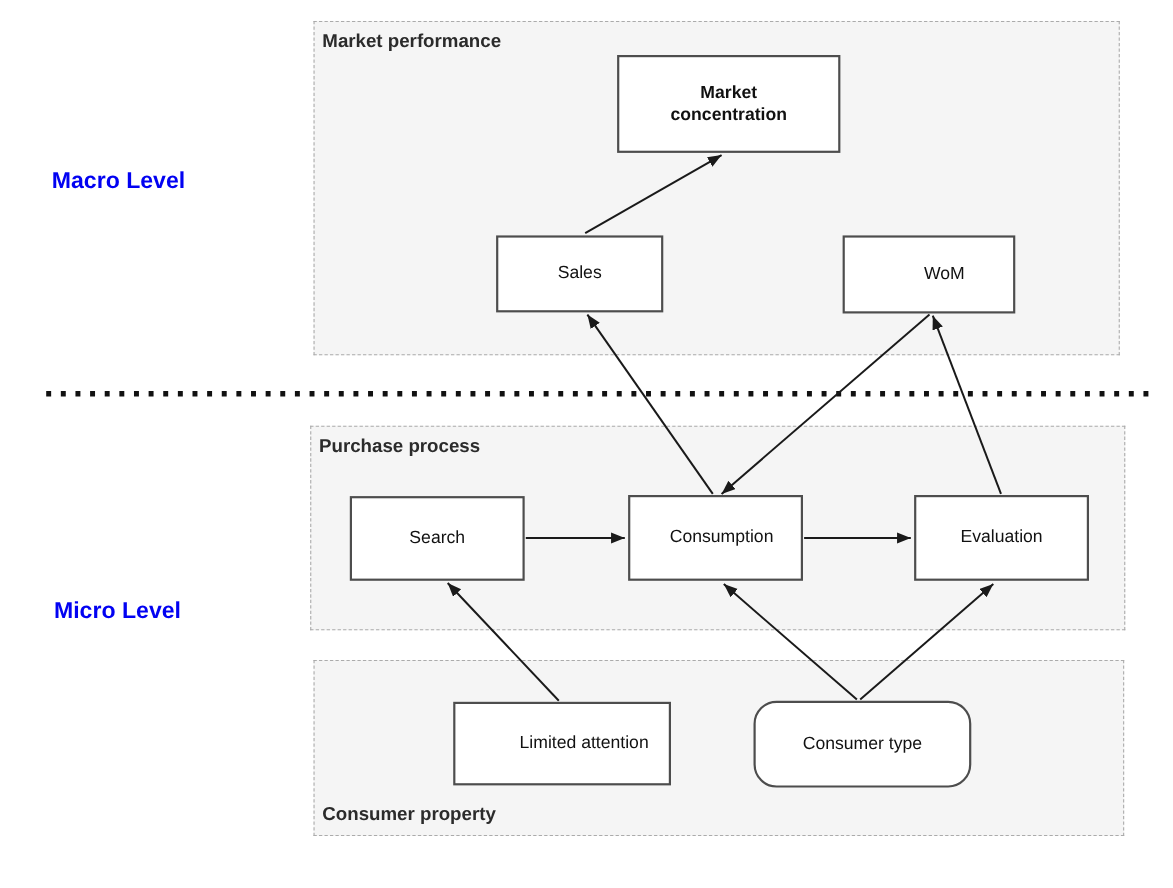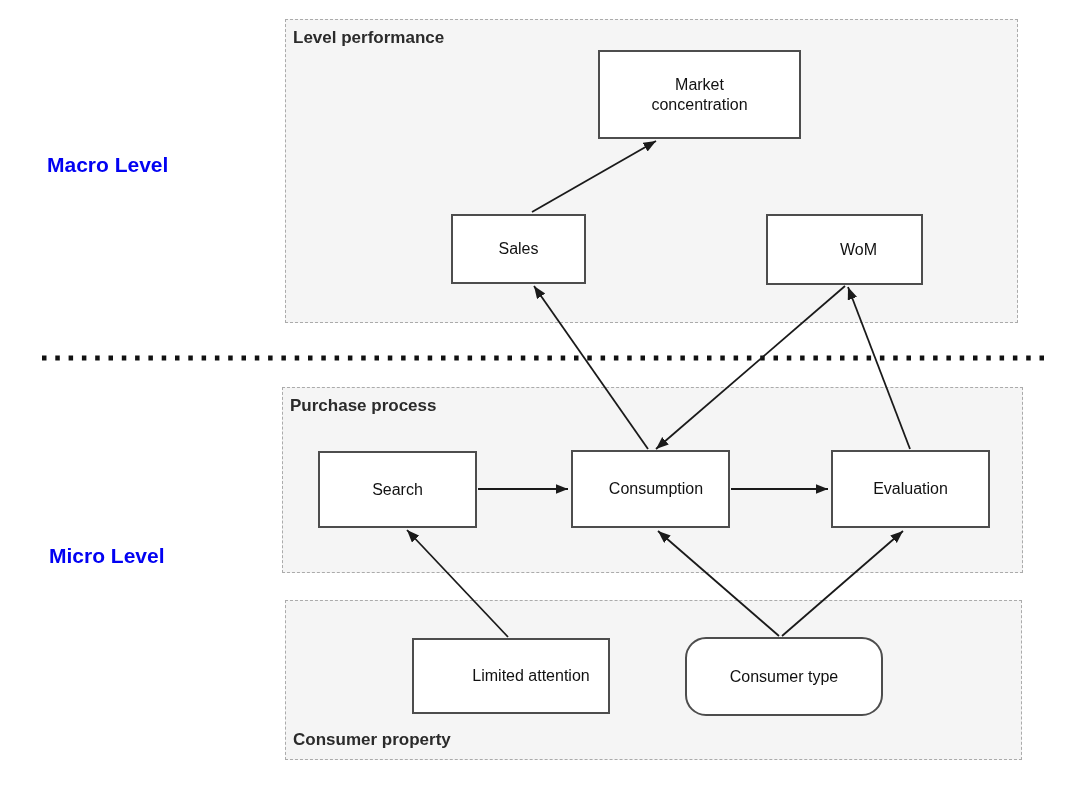--- a/index.html
+++ b/index.html
@@ -73,25 +73,25 @@
     border: 2px solid var(--node-border);
     display: flex;
     align-items: center;
     justify-content: center;
     text-align: center;
     font-size: 16px;
     color: var(--node-text);
     z-index: 3;
     line-height: 1.25;
   }
-  .node.bold { font-weight: normal; margin-left: 37px; }
+  .node.bold { font-weight: bold; }
   .node .wrap-narrow { display: inline-block; width: 132px; }
 
   #n-market-concentration { left: 561px; top: 50px;  width: 203px; height: 89px; }
-  #n-sales                { left: 451px; top: 214px; width: 135px; height: 70px; }
+  #n-sales                { left: 451px; top: 214px; width: 152px; height: 70px; }
   #n-wom                  { left: 766px; top: 214px; width: 157px; height: 71px; padding-left: 28px; }
   #n-search               { left: 318px; top: 451px; width: 159px; height: 77px; }
   #n-consumption          { left: 571px; top: 450px; width: 159px; height: 78px; padding-left: 11px; }
   #n-evaluation           { left: 831px; top: 450px; width: 159px; height: 78px; text-align: center; }
   #n-limited-attention    { left: 412px; top: 638px; width: 198px; height: 76px; padding-left: 40px; }
   #n-consumer-type        { left: 685px; top: 637px; width: 198px; height: 79px; border-radius: 21px; }
 
   
   .level-label {
     position: absolute;
@@ -103,21 +103,21 @@
   }
   #l-macro { left: 47px; top: 153px; }
   #l-micro { left: 49px; top: 544px; }
 </style>
 </head>
 <body>
 
 <div class="canvas">
 
   <div class="group" id="g-market-performance">
-    <div class="group-label top">Level performance</div>
+    <div class="group-label top">Market performance</div>
   </div>
   <div class="group" id="g-purchase-process">
     <div class="group-label top">Purchase process</div>
   </div>
   <div class="group" id="g-consumer-property">
     <div class="group-label bottom">Consumer property</div>
   </div>
 
   <svg class="edges" width="1066" height="807" viewBox="0 0 1066 807">
     <defs>

